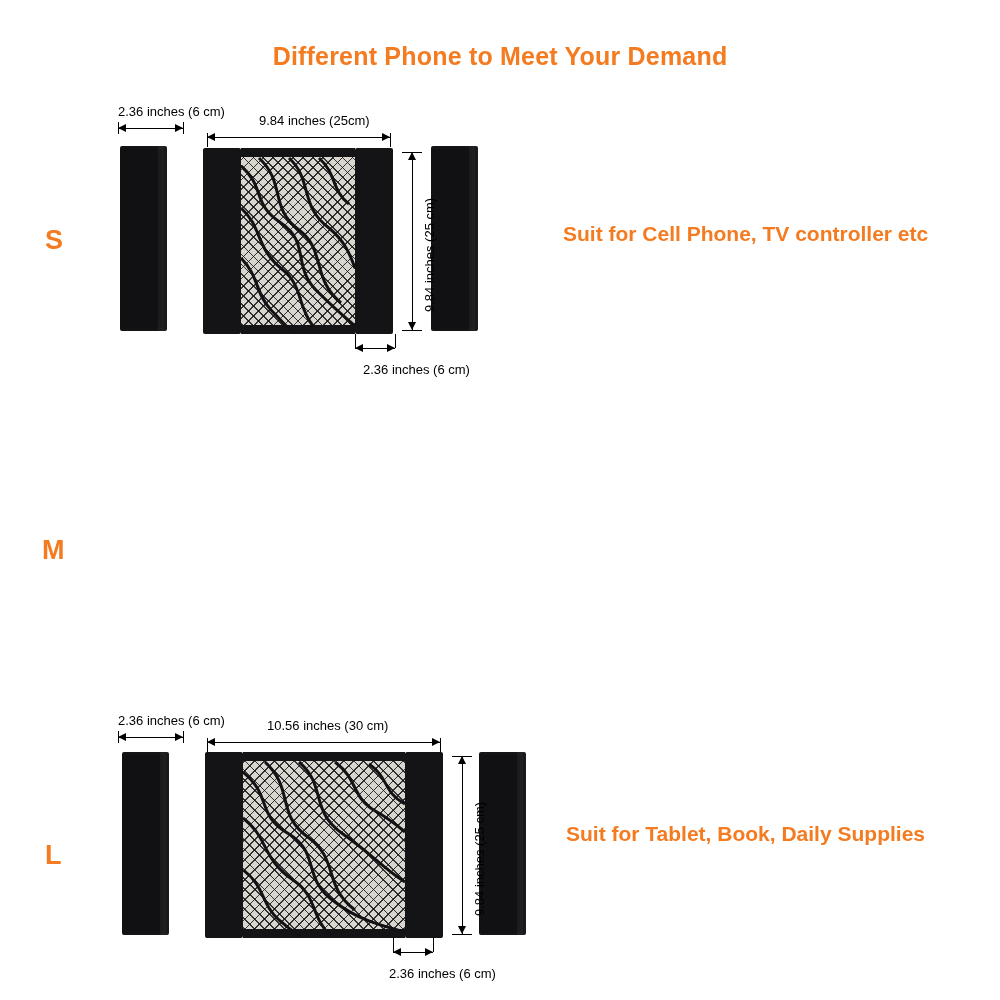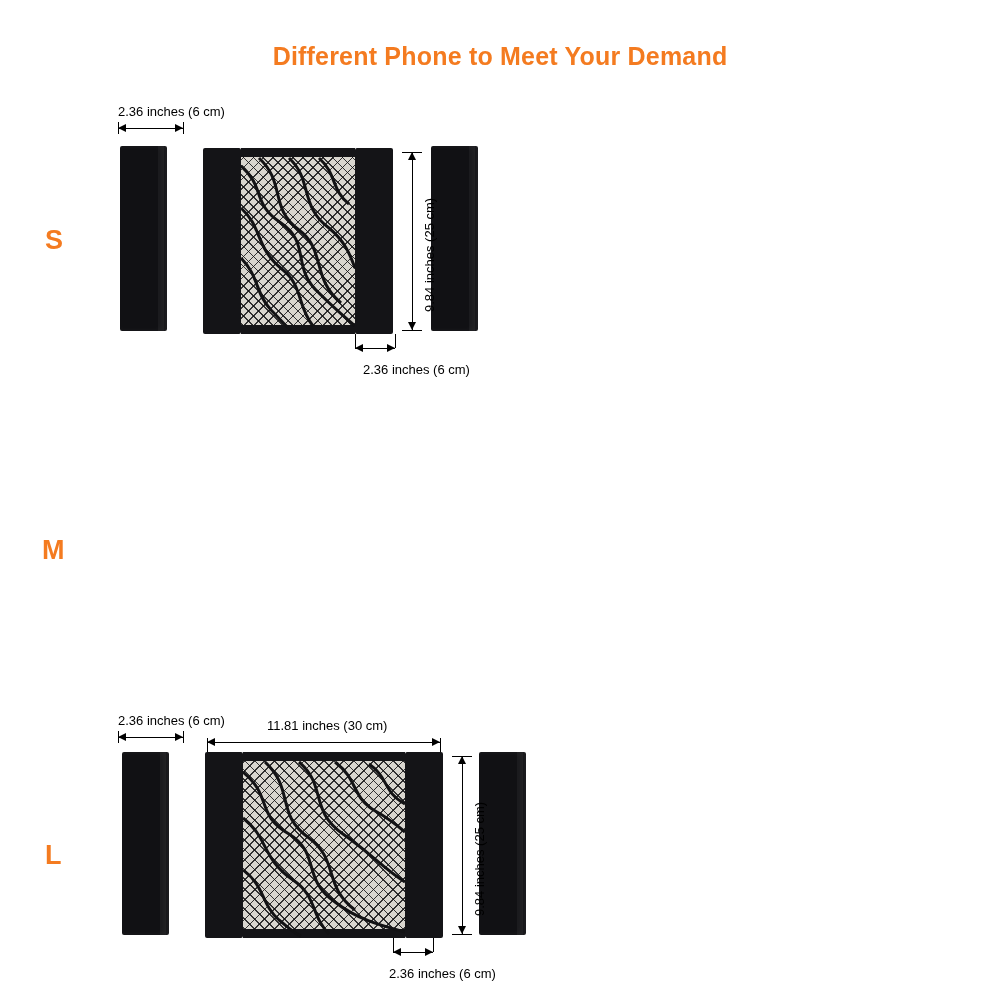--- a/index.html
+++ b/index.html
@@ -173,20 +173,28 @@
 
   <div class="dim" style="left:118px;top:104px;width:92px;height:28px;">
     <div class="dim-label" style="left:0;top:0;">2.36 inches (6 cm)</div>
     <div class="tick-v" style="left:0;top:18px;height:12px;"></div>
     <div class="tick-v" style="left:65px;top:18px;height:12px;"></div>
     <div class="dim-line-h" style="left:0;top:24px;width:65px;"></div>
     <div class="arrow left" style="left:0;top:20px;"></div>
     <div class="arrow right" style="left:57px;top:20px;"></div>
   </div>
 
+  <div class="dim" style="left:207px;top:113px;width:200px;height:30px;">
+    <div class="dim-label" style="left:52px;top:0;">9.84 inches (25cm)</div>
+    <div class="dim-line-h" style="left:0;top:24px;width:183px;"></div>
+    <div class="tick-v" style="left:0;top:20px;height:14px;"></div>
+    <div class="tick-v" style="left:183px;top:20px;height:14px;"></div>
+    <div class="arrow left" style="left:0;top:20px;"></div>
+    <div class="arrow right" style="left:175px;top:20px;"></div>
+  </div>
 
   <div class="strap" style="left:120px;top:146px;width:47px;height:185px;"></div>
 
   <div class="organizer" style="left:203px;top:148px;width:190px;height:186px;">
     <div class="side left" style="width:38px;"></div>
     <div class="side right" style="width:38px;"></div>
     <div class="netwrap" style="left:38px;right:38px;">
       <div class="net"></div>
       <div class="net-top-band"></div>
       <div class="net-bottom-band"></div>
@@ -216,37 +224,38 @@
 
   <div class="dim" style="left:355px;top:342px;width:180px;height:40px;">
     <div class="dim-line-h" style="left:0;top:6px;width:40px;"></div>
     <div class="arrow left" style="left:0;top:2px;"></div>
     <div class="arrow right" style="left:32px;top:2px;"></div>
     <div class="tick-v" style="left:0;top:-8px;height:14px;"></div>
     <div class="tick-v" style="left:40px;top:-8px;height:14px;"></div>
     <div class="dim-label" style="left:8px;top:20px;">2.36 inches (6 cm)</div>
   </div>
 
+  <div class="suit-text" style="left:563px;top:222px;">Suit for Cell Phone, TV controller etc</div>
 </div>
 
 <div class="size-row" style="top:300px;height:400px;">
 
   <div class="size-letter" style="left:42px;top:235px;">M</div>
 
   <div class="dim" style="left:118px;top:413px;width:92px;height:28px;">
     <div class="dim-label" style="left:0;top:0;">2.36 inches (6 cm)</div>
     <div class="tick-v" style="left:0;top:18px;height:12px;"></div>
     <div class="tick-v" style="left:65px;top:18px;height:12px;"></div>
     <div class="dim-line-h" style="left:0;top:24px;width:65px;"></div>
     <div class="arrow left" style="left:0;top:20px;"></div>
     <div class="arrow right" style="left:57px;top:20px;"></div>
   </div>
 
   <div class="dim" style="left:207px;top:418px;width:250px;height:30px;">
-    <div class="dim-label" style="left:60px;top:0;">11.81 inches (30 cm)</div>
+    <div class="dim-label" style="left:60px;top:0;">10.56 inches (30 cm)</div>
     <div class="dim-line-h" style="left:0;top:24px;width:233px;"></div>
     <div class="tick-v" style="left:0;top:20px;height:14px;"></div>
     <div class="tick-v" style="left:233px;top:20px;height:14px;"></div>
     <div class="arrow left" style="left:0;top:20px;"></div>
     <div class="arrow right" style="left:225px;top:20px;"></div>
   </div>
 
   <div class="strap" style="left:122px;top:452px;width:47px;height:183px;"></div>
 
   <div class="organizer" style="left:205px;top:452px;width:238px;height:186px;">
@@ -283,19 +292,20 @@
 
   <div class="dim" style="left:393px;top:646px;width:180px;height:40px;">
     <div class="dim-line-h" style="left:0;top:6px;width:40px;"></div>
     <div class="arrow left" style="left:0;top:2px;"></div>
     <div class="arrow right" style="left:32px;top:2px;"></div>
     <div class="tick-v" style="left:0;top:-8px;height:14px;"></div>
     <div class="tick-v" style="left:40px;top:-8px;height:14px;"></div>
     <div class="dim-label" style="left:-4px;top:20px;">2.36 inches (6 cm)</div>
   </div>
 
+  <div class="suit-text" style="left:566px;top:522px;">Suit for Tablet, Book, Daily Supplies</div>
 </div>
 
 <div class="size-row" style="top:600px;height:400px;">
 
   <div class="size-letter" style="left:45px;top:240px;">L</div>
 
 </div>
 
 </body></html>

